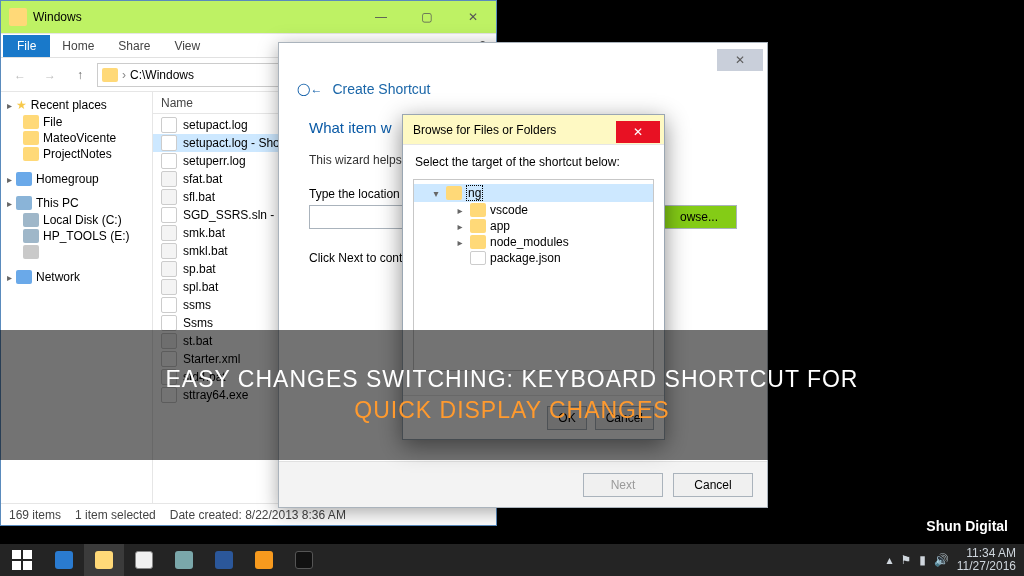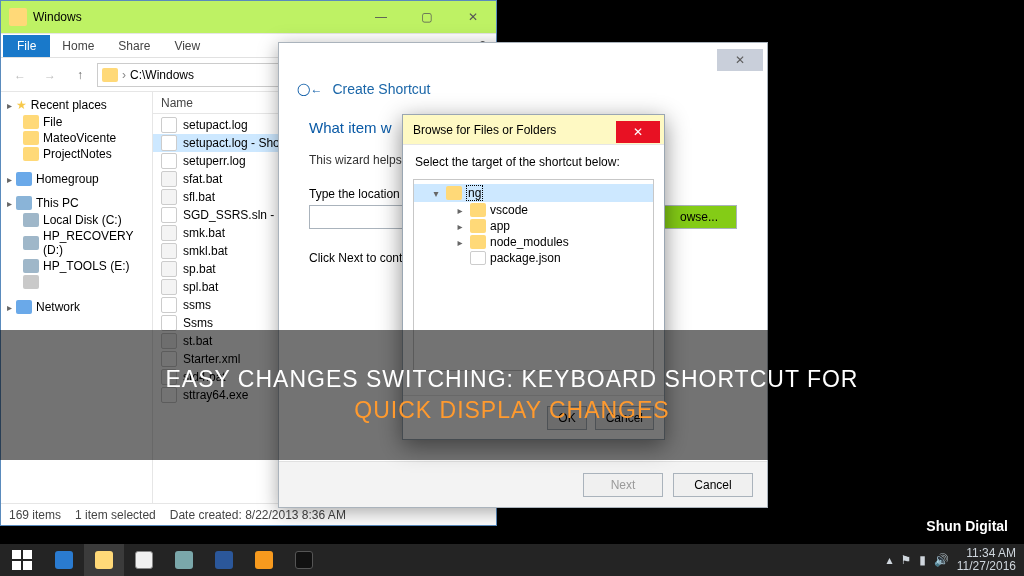--- a/index.html
+++ b/index.html
@@ -184,24 +184,20 @@
               <span class="chev">▸</span>
               <span class="ic pc"></span>
               <span>This PC</span>
             </div>
           <div class="np-item">
               <span class="ic disk"></span>
               <span>Local Disk (C:)</span>
             </div>
           <div class="np-item">
               <span class="ic disk"></span>
-              <span>HP_RECOVERY (D:)</span>
-            </div>
-          <div class="np-item">
-              <span class="ic disk"></span>
               <span>HP_TOOLS (E:)</span>
             </div>
           <div class="np-item">
               <span class="ic dvd"></span>
               <span></span>
             </div>
         </div>
         <div class="np-group">
           <div class="np-head">
               <span class="chev">▸</span>

